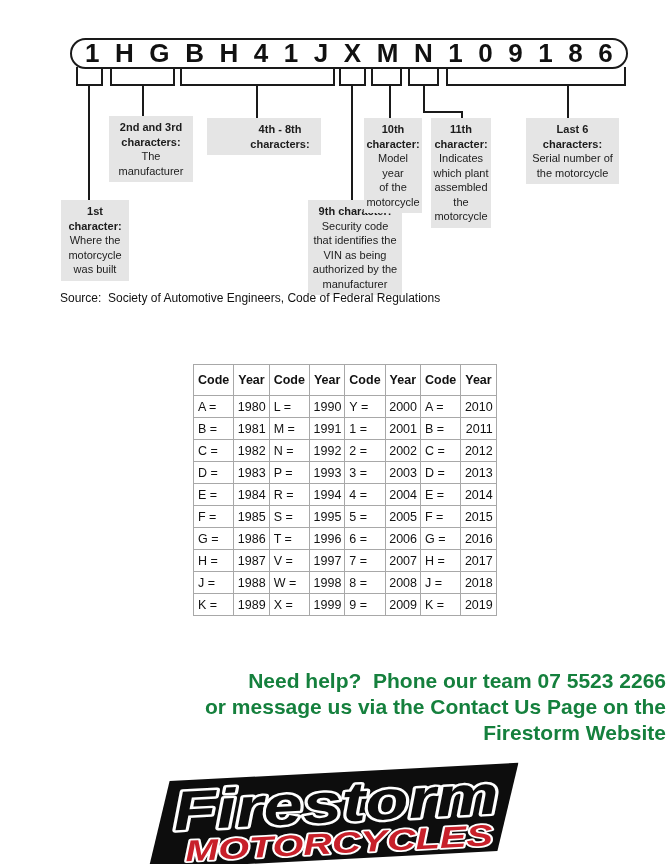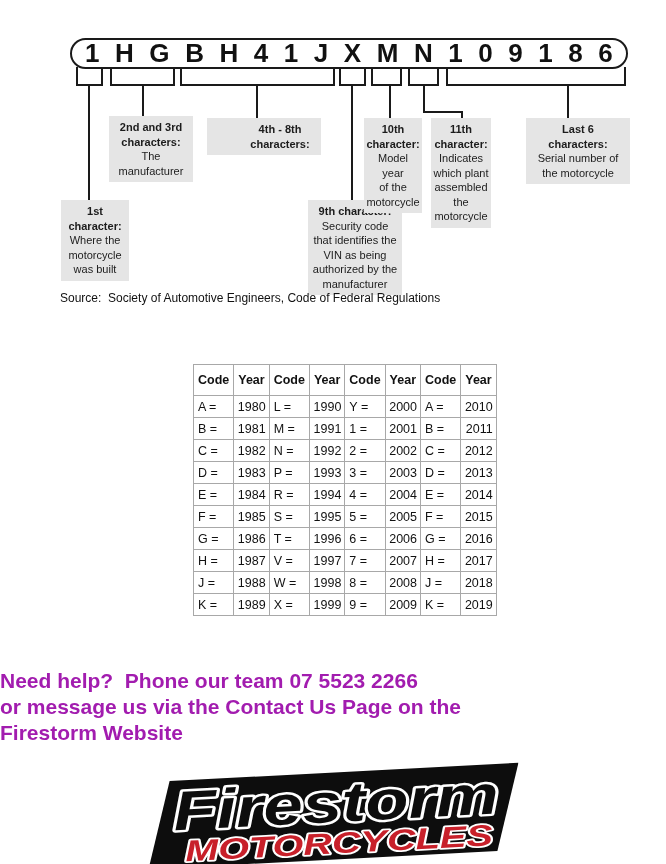--- a/index.html
+++ b/index.html
@@ -43,22 +43,22 @@
   }
   .year-table th,.year-table td{
     border:1px solid #a8a8a8;height:22px;box-sizing:border-box;vertical-align:middle;
   }
   .year-table th{font-weight:bold;text-align:left;padding:8px 4px;width:33px;}
   .year-table th.col-code{width:36px;}
   .year-table td.code-cell{text-align:left;padding-left:4px;}
   .year-table td.year-cell{text-align:right;padding-right:3px;}
   
   .help-text{
-    position:absolute;left:0;top:668px;width:666px;text-align:left;
-    font-weight:bold;font-size:21px;line-height:26px;color:#a21caf;white-space:pre-wrap;
+    position:absolute;left:0;top:668px;width:666px;text-align:right;
+    font-weight:bold;font-size:21px;line-height:26px;color:#15803d;white-space:pre-wrap;
   }
   
   .logo-wrap{
     position:absolute;left:146px;top:770px;width:375px;height:92px;
     transform:rotate(-3deg);
   }
 </style>
 </head>
 <body>
 
@@ -136,21 +136,21 @@
   </div>
   <div class="note-box" style="left:431px;top:118px;width:60px;">
     <div class="box-head">11th
 character:</div>
     <div class="box-body">Indicates
 which plant
 assembled
 the
 motorcycle</div>
   </div>
-  <div class="note-box" style="left:526px;top:118px;width:104px;">
+  <div class="note-box" style="left:526px;top:118px;width:93px;">
     <div class="box-head">Last 6
 characters:</div>
     <div class="box-body">Serial number of
 the motorcycle</div>
   </div>
 
   <div class="source-note">Source:  Society of Automotive Engineers, Code of Federal Regulations</div>
 
   <table class="year-table">
     <thead>

